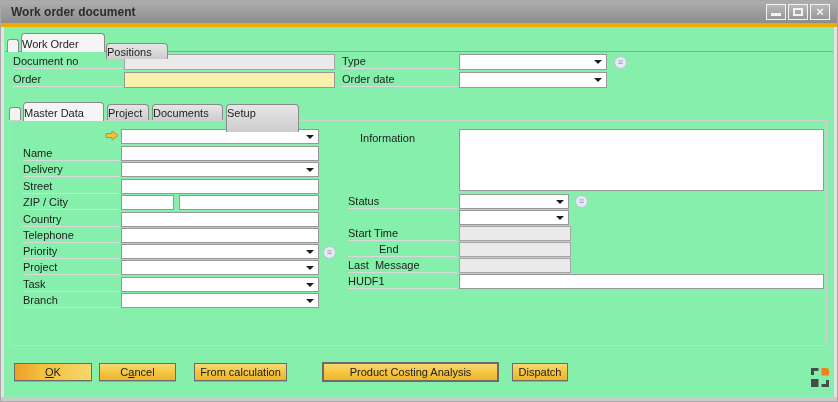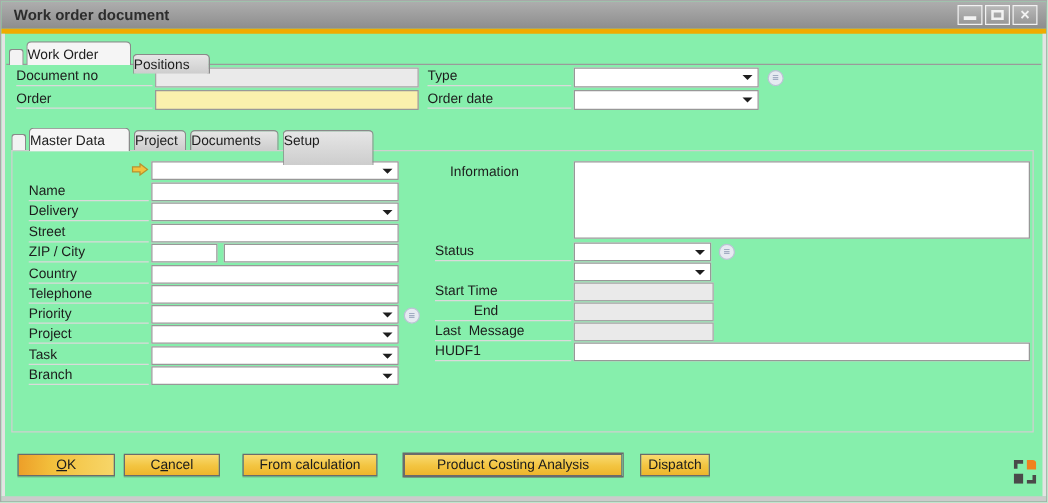--- a/index.html
+++ b/index.html
@@ -224,21 +224,21 @@
   <div class="fld plain" style="left:458px;top:273px;width:365px;">
     <span></span>
   </div>
 
   <div class="btn default" style="left:13px;width:78px;">
     <span></span><span class="u">O</span><span>K</span>
   </div>
   <div class="btn" style="left:98px;width:77px;">
     <span>C</span><span class="u">a</span><span>ncel</span>
   </div>
-  <div class="btn" style="left:193px;width:108px;">
+  <div class="btn" style="left:193px;width:93px;">
     <span>From calculation</span><span class="u"></span><span></span>
   </div>
   <div class="btn focused" style="left:322px;width:175px;">
     <span>Product Costing Analysis</span><span class="u"></span><span></span>
   </div>
   <div class="btn" style="left:511px;width:56px;">
     <span>Dispatch</span><span class="u"></span><span></span>
   </div>
 
   <svg class="grip" viewBox="0 0 18 19">

